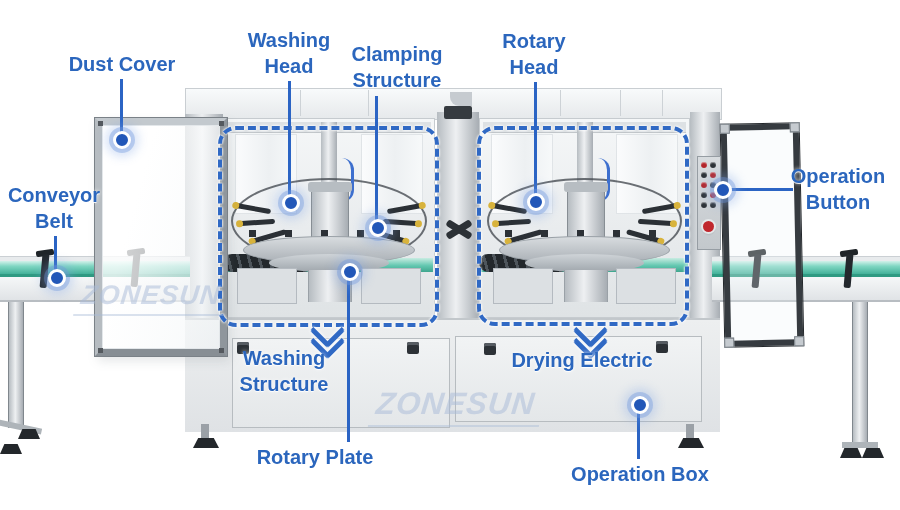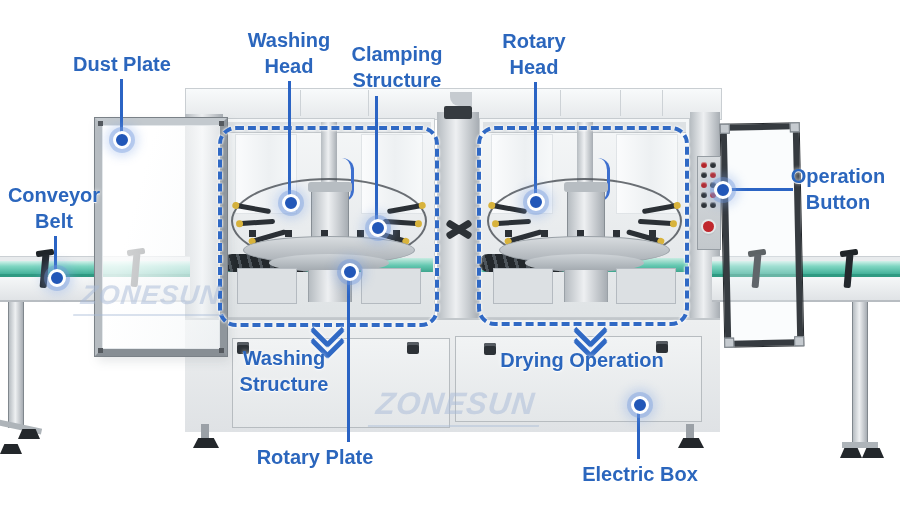--- a/index.html
+++ b/index.html
@@ -312,30 +312,30 @@
 
   <div class="dot d-dust"></div>
   <div class="dot d-whead"></div>
   <div class="dot d-clamp"></div>
   <div class="dot d-dhead"></div>
   <div class="dot d-oper"></div>
   <div class="dot d-conv"></div>
   <div class="dot d-rot"></div>
   <div class="dot d-ebox"></div>
 
-  <div class="ann a-dust">Dust Plate</div>
+  <div class="ann a-dust">Dust Cover</div>
   <div class="ann a-whead">Washing
 Head</div>
   <div class="ann a-clamp">Clamping
 Structure</div>
   <div class="ann a-dhead">Rotary
 Head</div>
   <div class="ann a-oper">Operation
 Button</div>
   <div class="ann a-conv">Conveyor
 Belt</div>
   <div class="ann a-wstr">Washing
 Structure</div>
-  <div class="ann a-dstr">Drying Operation</div>
+  <div class="ann a-dstr">Drying Electric</div>
   <div class="ann a-rot">Rotary Plate</div>
-  <div class="ann a-ebox">Electric Box</div>
+  <div class="ann a-ebox">Operation Box</div>
 
 </div>
 
 </body></html>

